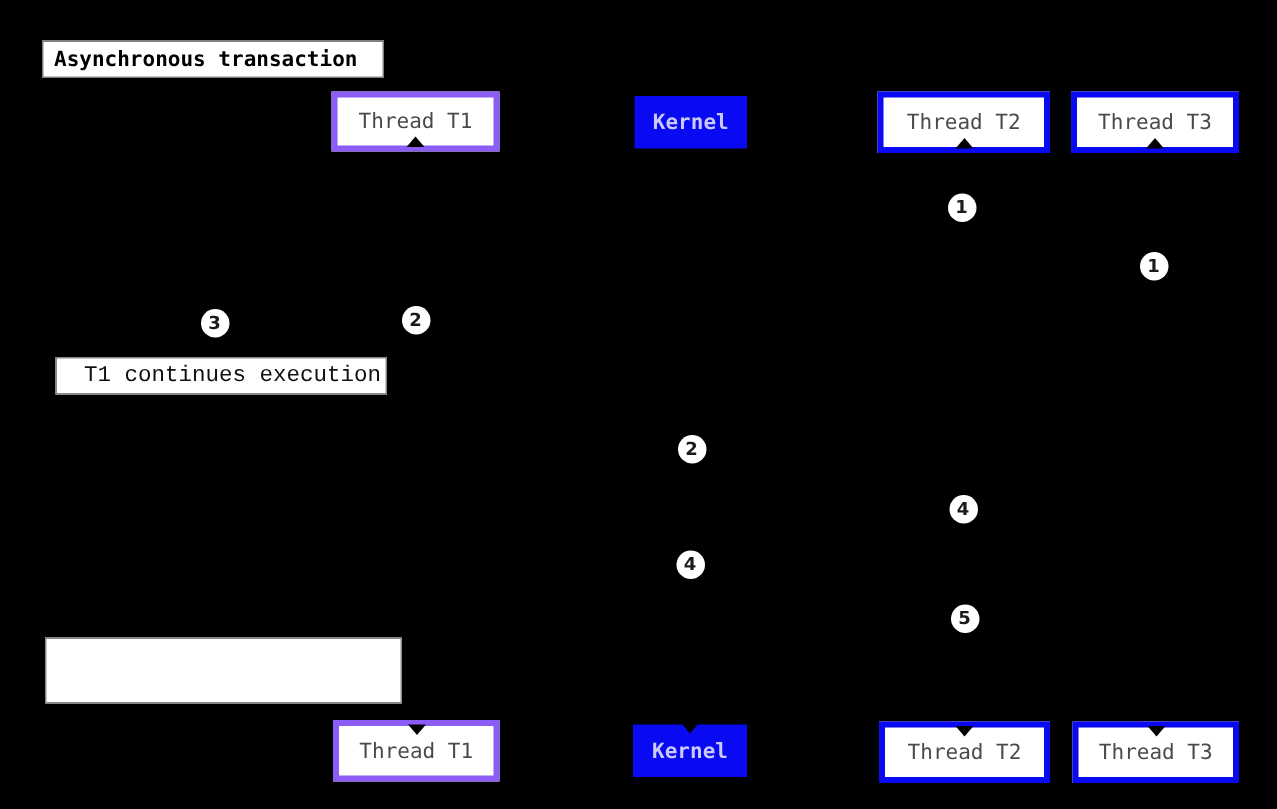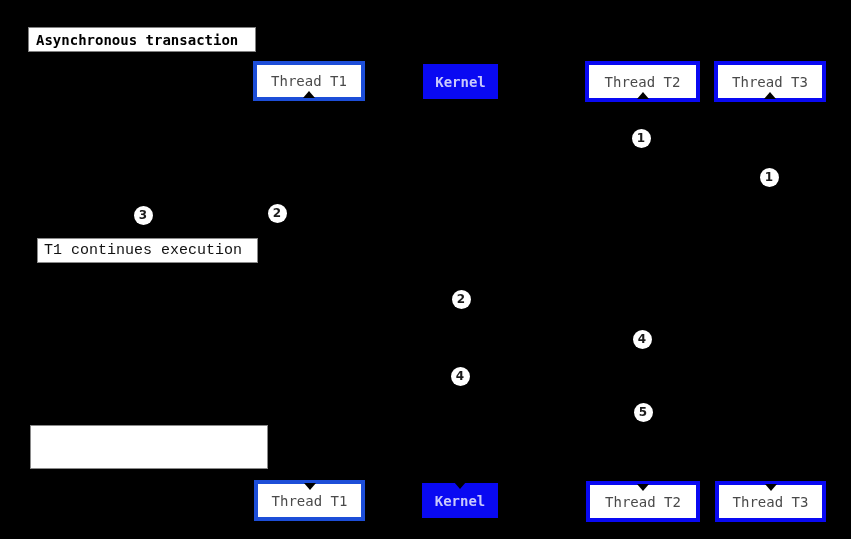--- a/index.html
+++ b/index.html
@@ -32,21 +32,21 @@
     position: absolute;
     background: #fff;
     box-sizing: border-box;
     display: flex;
     align-items: center;
     justify-content: center;
     font: 14px "DejaVu Sans Mono", monospace;
     color: #4a4a4a;
     white-space: nowrap;
   }
-  .participant.red  { border: 4px solid #1d4ed8; margin-left: 32px; }
+  .participant.red  { border: 4px solid #8b5cf6; }
   .participant.blue { border: 4px solid #0909f2; }
   .participant.blue-filled {
     background: #0909f2;
     border: none;
     color: #c9c9fb;
     font-weight: bold;
   }
   .notch {
     position: absolute;
     left: 50%;
@@ -57,21 +57,21 @@
   }
   .notch.up   { bottom: -1px; border-bottom: 7px solid #000; }
   .notch.down { top: -1px;    border-top:    7px solid #000; }
   .note {
     position: absolute;
     background: #fff;
     border: 1px solid #8a8a8a;
     box-sizing: border-box;
     display: flex;
     align-items: center;
-    padding-left: 6px;
+    padding-left: 18px;
     font: 15px "Liberation Mono", monospace;
     color: #111;
     white-space: nowrap;
   }
   .marker {
     position: absolute;
     width: 19px; height: 19px;
     border-radius: 50%;
     background: #fff;
     color: #1a1a1a;

